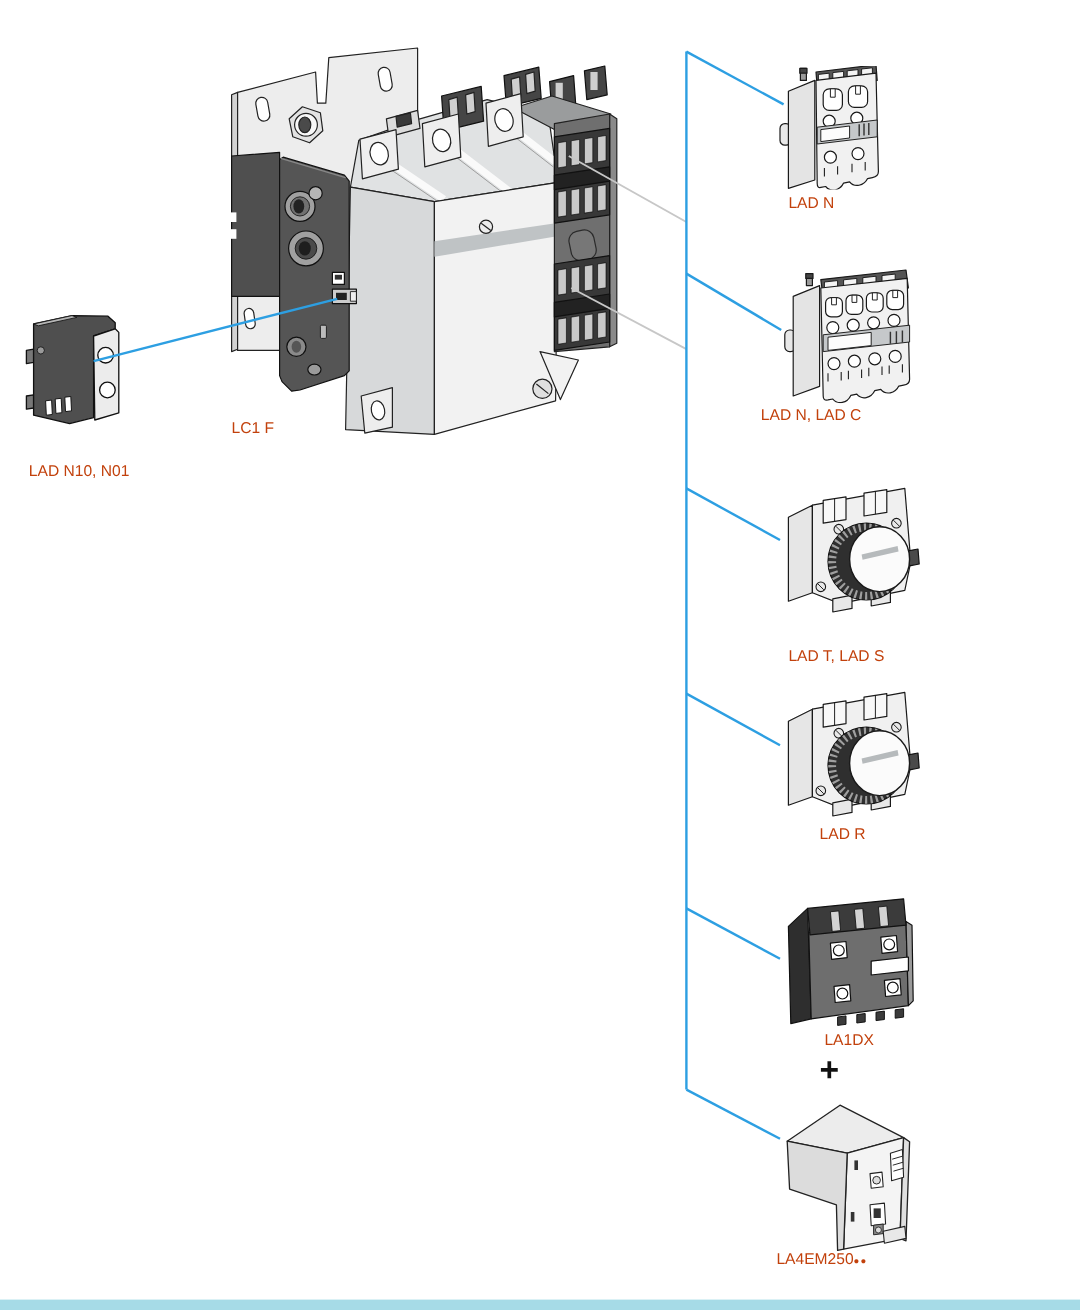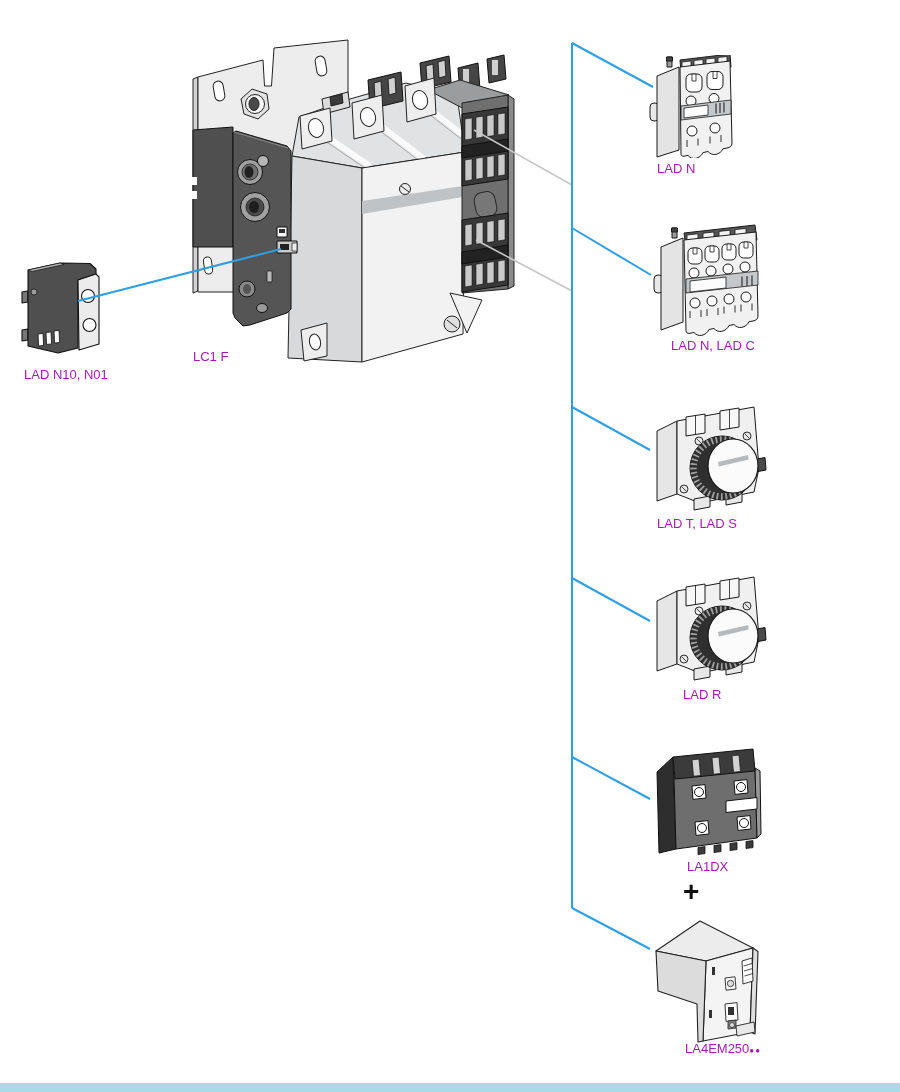--- a/index.html
+++ b/index.html
@@ -1,19 +1,19 @@
 <!DOCTYPE html>
 <html><head>
 <meta charset="utf-8">
 <style>
   html,body{margin:0;padding:0;background:#fff;}
   #canvas{position:relative;width:900px;height:1092px;background:#fff;overflow:hidden;font-family:"Liberation Sans",sans-serif;}
   .part{position:absolute;z-index:2;}
   #lines{position:absolute;left:0;top:0;z-index:5;}
-  .lbl{position:absolute;font-size:13px;color:#a21caf;white-space:nowrap;z-index:6;}
+  .lbl{position:absolute;font-size:13px;color:#c2410c;white-space:nowrap;z-index:6;}
   .dots{font-size:8px;letter-spacing:1px;}
   .plus{position:absolute;font-size:28px;font-weight:bold;color:#111;z-index:6;}
   #footer-bar{position:absolute;left:0;top:1083px;width:900px;height:9px;z-index:6;}
 </style>
 </head>
 <body>
 
 <div id="canvas">
 
   <svg class="part" style="left:190px;top:38px" width="325" height="326" viewBox="190 38 325 326">
@@ -301,24 +301,24 @@
         <path d="M572,43 L653,87"></path>
         <path d="M572,228 L651,275"></path>
         <path d="M572,407 L650,450"></path>
         <path d="M572,578 L650,621"></path>
         <path d="M572,757 L650,799"></path>
         <path d="M572,908 L650,949"></path>
       </g>
     </g>
   </svg>
 
-  <div class="lbl" style="left:24px;top:367px">LAD N10, N01</div>
+  <div class="lbl" style="left:24px;top:385px">LAD N10, N01</div>
   <div class="lbl" style="left:193px;top:349px">LC1 F</div>
   <div class="lbl" style="left:657px;top:161px">LAD N</div>
-  <div class="lbl" style="left:671px;top:338px">LAD N, LAD C</div>
-  <div class="lbl" style="left:657px;top:516px">LAD T, LAD S</div>
+  <div class="lbl" style="left:634px;top:338px">LAD N, LAD C</div>
+  <div class="lbl" style="left:657px;top:539px">LAD T, LAD S</div>
   <div class="lbl" style="left:683px;top:687px">LAD R</div>
   <div class="lbl" style="left:687px;top:859px">LA1DX</div>
   <div class="plus" style="left:683px;top:876px">+</div>
-  <div class="lbl" style="left:685px;top:1041px"><span>LA4EM250</span><span class="dots">●●</span></div>
+  <div class="lbl" style="left:647px;top:1041px"><span>LA4EM250</span><span class="dots">●●</span></div>
 
   <div id="footer-bar" style="background: rgb(166, 219, 231);"></div>
 </div>
 
 </body></html>

